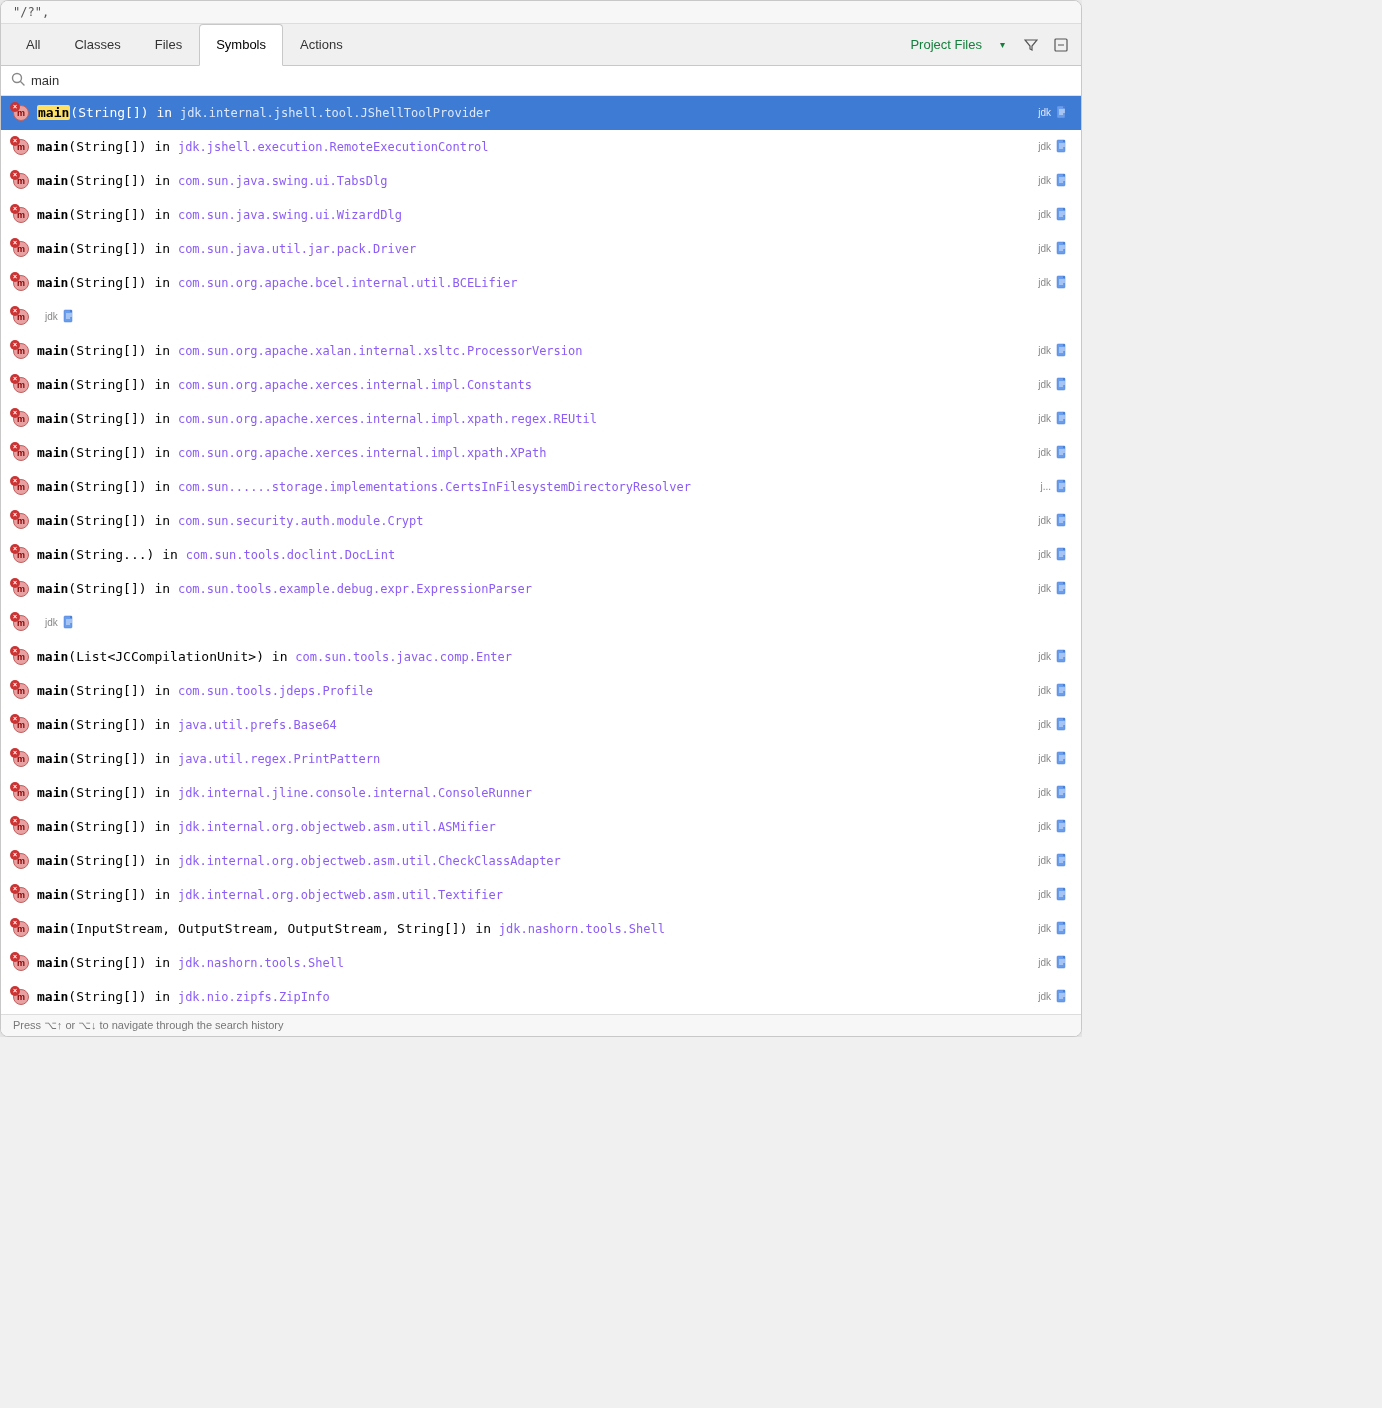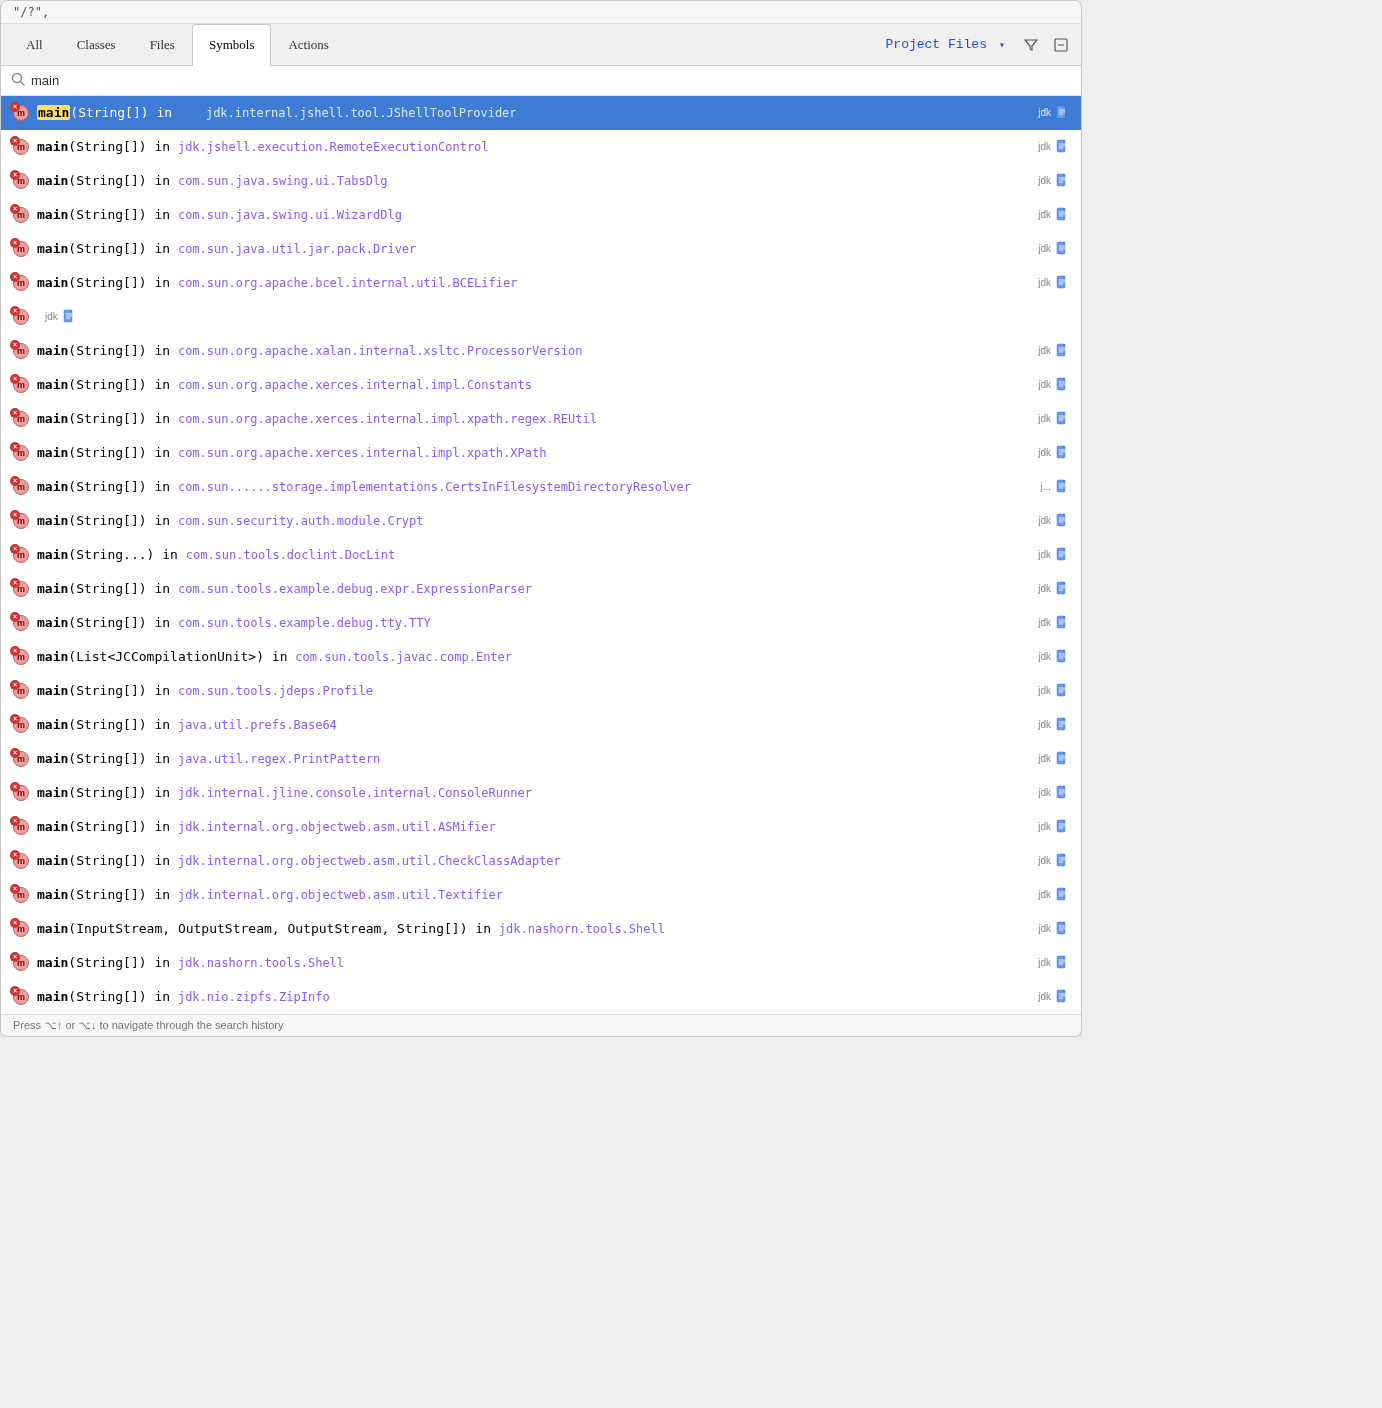--- a/index.html
+++ b/index.html
@@ -41,21 +41,20 @@
       background: #f0f0f0;
       border-bottom: 1px solid #c8c8c8;
       padding: 0 8px;
       height: 42px;
     }
 
     .tabs-left {
       display: flex;
       align-items: center;
       gap: 0;
-      font-family: Liberation Serif, serif;
     }
 
     .tab {
       padding: 8px 16px;
       font-size: 13px;
       color: #333;
       cursor: pointer;
       border-radius: 4px 4px 0 0;
       border: 1px solid transparent;
       background: transparent;
@@ -75,28 +74,27 @@
     .tabs-right {
       margin-left: auto;
       display: flex;
       align-items: center;
       gap: 6px;
     }
 
     .project-files-btn {
       display: flex;
       align-items: center;
-      gap: 12px;
+      gap: 18px;
       padding: 4px 8px;
       font-size: 13px;
-      color: #1d4ed8;
+      color: #15803d;
       cursor: pointer;
       border: none;
       background: transparent;
-      font-family: Liberation Mono, monospace;
     }
 
     .icon-btn {
       width: 24px;
       height: 24px;
       display: flex;
       align-items: center;
       justify-content: center;
       cursor: pointer;
       color: #555;
@@ -146,21 +144,20 @@
       border-bottom: 1px solid transparent;
     }
 
     .result-row.selected {
       background: #3d7bd5;
       color: #ffffff;
     }
 
     .result-row.selected .result-package {
       color: #ccdcf7;
-      margin-left: 26px;
     }
 
     .result-row.selected .result-module {
       color: #e0e8fc;
     }
 
     .method-icon {
       width: 20px;
       height: 20px;
       margin-right: 6px;
@@ -521,21 +518,20 @@
       <rect x="8" y="1" width="2" height="2" rx="0.5" fill="#4a7fd4"></rect>
       <line x1="4" y1="5" x2="10" y2="5" stroke="white" stroke-width="0.8"></line>
       <line x1="4" y1="7" x2="10" y2="7" stroke="white" stroke-width="0.8"></line>
       <line x1="4" y1="9" x2="8" y2="9" stroke="white" stroke-width="0.8"></line>
     </svg></span>
       </div>
       <div class="result-row">
         <div class="method-icon">
           <div class="icon-method">m<div class="icon-overlay-x">×</div></div>
         </div>
-        <span class="result-text"><span class="result-main-name">main</span><span>(String[])</span><span> in </span><span class="result-package">com.sun.tools.example.debug.tty.TTY</span></span>
         <span class="result-module">jdk</span>
         <span class="result-file-icon"><svg width="14" height="14" viewBox="0 0 14 14" fill="none">
       <rect x="2" y="1" width="8" height="12" rx="1" fill="#6b9ded" stroke="#4a7fd4" stroke-width="0.5"></rect>
       <rect x="8" y="1" width="2" height="2" rx="0.5" fill="#4a7fd4"></rect>
       <line x1="4" y1="5" x2="10" y2="5" stroke="white" stroke-width="0.8"></line>
       <line x1="4" y1="7" x2="10" y2="7" stroke="white" stroke-width="0.8"></line>
       <line x1="4" y1="9" x2="8" y2="9" stroke="white" stroke-width="0.8"></line>
     </svg></span>
       </div>
       <div class="result-row">

